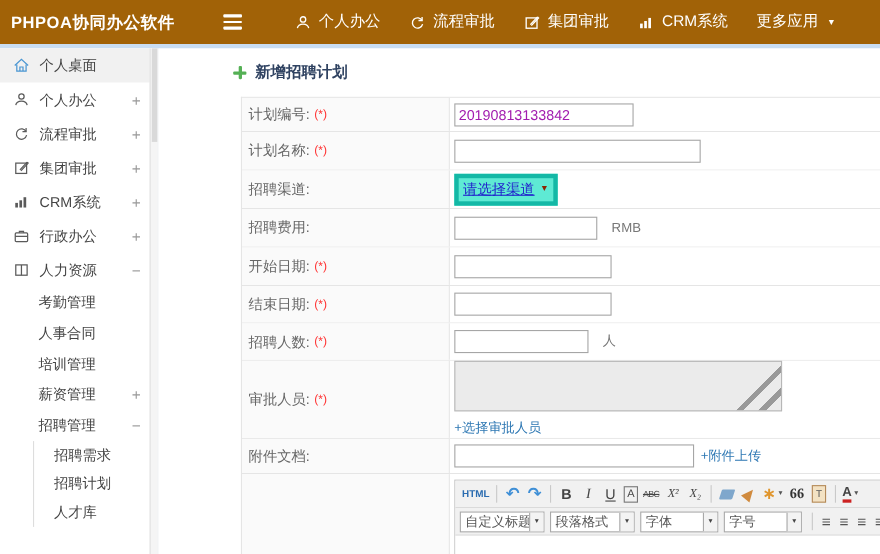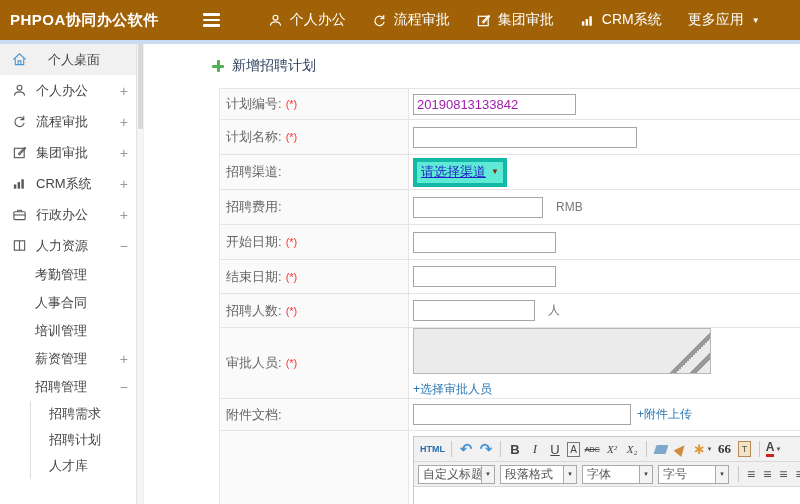--- a/index.html
+++ b/index.html
@@ -22,33 +22,33 @@
   
   .sidebar { position:absolute; left:0; top:44px; bottom:0; width:143px; background:#fff; }
   .side-scroll { position:absolute; right:0; top:0; bottom:0; width:7px;
     background:#f5f5f5; border-left:1px solid #e2e2e2; }
   .side-thumb { position:absolute; left:1px; top:0; width:5px; height:85px; background:#d9d9d9; }
   .side-item { display:flex; align-items:center; height:31px; padding-left:12px;
     font-size:13px; color:#444; cursor:pointer; }
   .side-item svg { color:#5a5a5a; flex:none; }
   .side-item .lbl { margin-left:9px; white-space:nowrap; }
   .side-item .exp { margin-left:auto; margin-right:15px; color:#999; font-size:14px; }
-  .side-item.active { background:#f1f1f1;gap:12px; }
+  .side-item.active { background:#f1f1f1; }
   .side-item.active svg { color:#4a96d2; }
   .side-item.lvl2 { height:28px; padding-left:26px; }
   .lvl3-group { margin-left:30px; border-left:1px solid #ddd; }
   .side-item.lvl3 { height:26px; padding-left:9px; }
 
   
   .content { position:absolute; left:144px; top:44px; right:0; bottom:0; background:#fff; }
   .page-title { position:absolute; left:68px; top:13px; display:flex; align-items:center; }
   .plus-icon { position:relative; width:12px; height:12px; margin-right:8px; }
   .plus-icon::before { content:""; position:absolute; left:0; top:4.5px; width:12px; height:3px; background:#55b055; border-radius:1px; }
   .plus-icon::after  { content:""; position:absolute; left:4.5px; top:0; width:3px; height:12px; background:#55b055; border-radius:1px; }
-  .page-title h2 { font-size:14px; font-weight:normal; color:#2f4261; }
+  .page-title h2 { font-size:14px; font-weight:bold; color:#2f4261; }
 
   .form-table { position:absolute; left:75px; top:44px; right:-1px;
     border-top:1px solid #e5e5e5; border-left:1px solid #e5e5e5; }
   .frow { display:flex; border-bottom:1px solid #e5e5e5; }
   .fl { width:189px; flex:none; background:#fafafa; border-right:1px solid #e5e5e5;
     display:flex; align-items:center; padding-left:6px; font-size:13px; color:#666; }
   .fstar { color:#f33; font-size:11px; margin-left:4px; }
   .fv { flex:1; display:flex; align-items:center; padding-left:4px; background:#fff; }
   .h31{height:31px}.h35{height:35px}.h34{height:34px}.h32{height:32px}.h71{height:71px}.hEd{height:74px;border-bottom:none}
   .tin { height:21px; border:1px solid #a6a6a6; background:#fff; font-size:13px; color:#a21caf; padding:0 3px;

